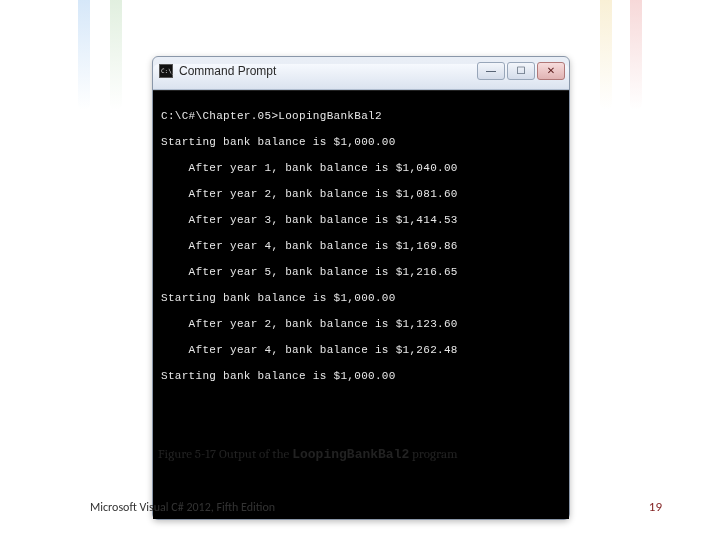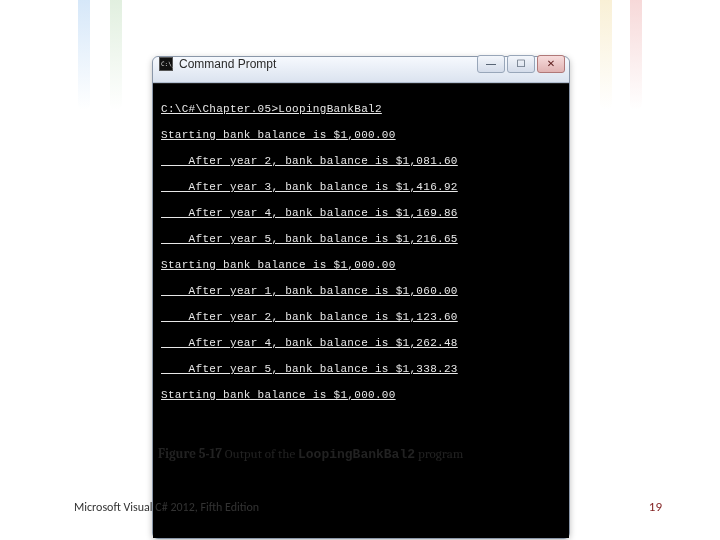--- a/index.html
+++ b/index.html
@@ -36,20 +36,21 @@
     box-shadow: 0 2px 6px rgba(0,0,0,0.25);
   }
   .titlebar {
     height: 26px;
     display: flex;
     align-items: center;
     padding: 0 4px 12px 6px;
     background: linear-gradient(#f6f9fe, #dbe3ef);
     border-bottom: 1px solid #b0bdcf;
     border-radius: 6px 6px 0 0;
+    margin-top: 7px;
   }
   .titlebar .app-icon {
     width: 14px; height: 14px;
     background: #111;
     border: 1px solid #555;
     margin-right: 6px;
     position: relative;
   }
   .titlebar .app-icon::after {
     content: "C:\\_";
@@ -86,35 +87,35 @@
     background: #000;
     color: #e8e8e8;
     font: 11px/13px Consolas, 'Courier New', monospace;
     padding: 6px 8px 6px 8px;
     white-space: pre;
     min-height: 300px;
     border-top: 1px solid #222;
     letter-spacing: 0.3px;
     overflow: hidden;
   }
-  .terminal .line { display: block; text-decoration: underline; }
+  .terminal .line { display: block; }
 
   .caption {
     position: absolute;
     left: 158px;
     top: 446px;
     font: 13px/1.2 Cambria, Georgia, serif;
     color: #222;
   }
-  .caption .fig-label { font-weight: 700; }
+  .caption .fig-label { font-weight: 400; }
   .caption .progname { font-family: Consolas, 'Courier New', monospace; font-weight: bold; }
 
   .footer-left {
     position: absolute;
-    left: 74px;
+    left: 90px;
     bottom: 26px;
     font: 12px Calibri, sans-serif;
     color: #333;
   }
   .footer-right {
     position: absolute;
     right: 58px;
     bottom: 26px;
     font: 13px Calibri, sans-serif;
     color: #7f1d1d;
@@ -135,29 +136,28 @@
     <div class="win-btns">
       <div class="win-btn">—</div>
       <div class="win-btn">☐</div>
       <div class="win-btn close">✕</div>
     </div>
   </div>
 
   <div class="terminal">
 <span class="line">C:\C#\Chapter.05&gt;LoopingBankBal2</span>
 <span class="line">Starting bank balance is $1,000.00</span>
+<span class="line">    After year 1, bank balance is $1,040.00</span>
 <span class="line">    After year 2, bank balance is $1,081.60</span>
-<span class="line">    After year 3, bank balance is $1,416.92</span>
+<span class="line">    After year 3, bank balance is $1,414.53</span>
 <span class="line">    After year 4, bank balance is $1,169.86</span>
 <span class="line">    After year 5, bank balance is $1,216.65</span>
 <span class="line">Starting bank balance is $1,000.00</span>
-<span class="line">    After year 1, bank balance is $1,060.00</span>
 <span class="line">    After year 2, bank balance is $1,123.60</span>
 <span class="line">    After year 4, bank balance is $1,262.48</span>
-<span class="line">    After year 5, bank balance is $1,338.23</span>
 <span class="line">Starting bank balance is $1,000.00</span>
 
 
 
 
 
 
 
 
   </div>

